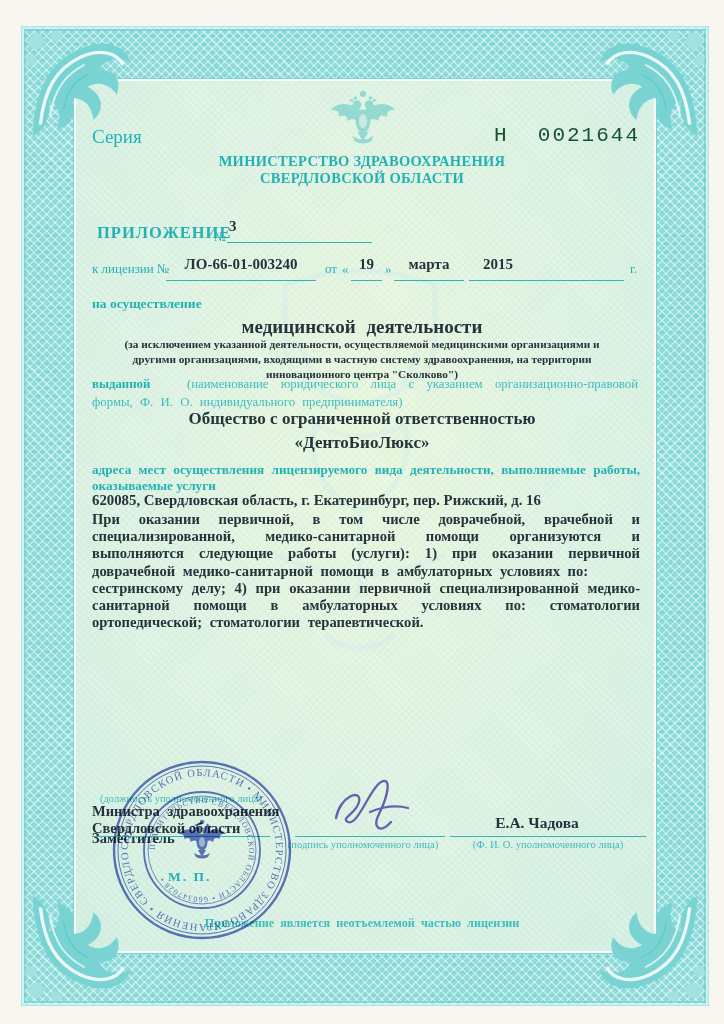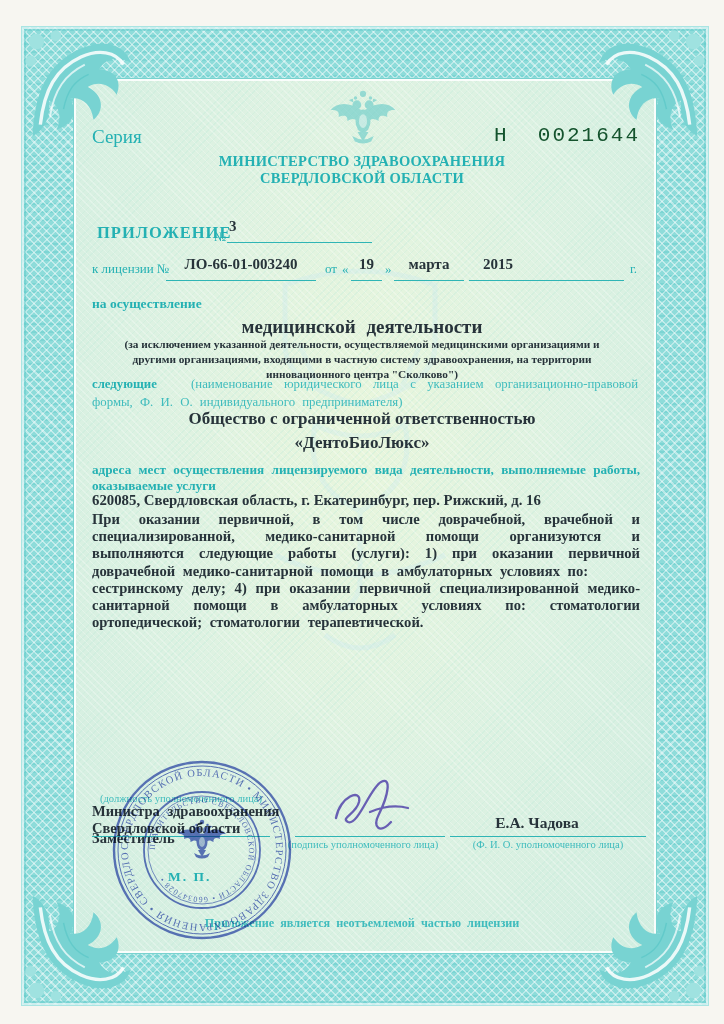--- a/index.html
+++ b/index.html
@@ -145,21 +145,21 @@
   </div>
   <div class="abs field" style="left:469px;top:256px;width:155px;height:24px;">
     <span class="v" style="font-size:15px;padding-left:14px;">2015</span>
   </div>
   <div class="abs teal" style="left:630px;top:261px;font-size:13px;">г.</div>
 
   <div class="abs teal b" style="left:92px;top:296px;font-size:13.5px;">на осуществление</div>
   <div class="abs dark b center" style="left:74px;width:576px;top:316px;font-size:19px;word-spacing:6px;">медицинской деятельности</div>
   <div class="abs dark b center" style="left:106px;width:512px;top:337px;font-size:11.3px;line-height:1.33;">(за исключением указанной деятельности, осуществляемой медицинскими организациями и другими организациями, входящими в частную систему здравоохранения, на территории инновационного центра "Сколково")</div>
 
-  <p class="abs just" style="left:92px;width:546px;top:376px;margin:0;font-size:12.8px;line-height:1.4;word-spacing:4px;"><span class="teal b">следующие</span>&nbsp;&nbsp;&nbsp;<span class="teal-lt">(наименование юридического лица с указанием организационно-правовой формы, Ф. И. О. индивидуального предпринимателя)</span></p>
+  <p class="abs just" style="left:92px;width:546px;top:376px;margin:0;font-size:12.8px;line-height:1.4;word-spacing:4px;"><span class="teal b">выданной</span>&nbsp;&nbsp;&nbsp;<span class="teal-lt">(наименование юридического лица с указанием организационно-правовой формы, Ф. И. О. индивидуального предпринимателя)</span></p>
   <div class="abs dark b center" style="left:74px;width:576px;top:409px;font-size:17px;">Общество с ограниченной ответственностью</div>
   <div class="abs dark b center" style="left:74px;width:576px;top:433px;font-size:17px;">«ДентоБиоЛюкс»</div>
 
   <div class="abs teal b" style="left:92px;width:548px;top:462px;font-size:13.2px;text-align:justify;text-align-last:justify;">адреса мест осуществления лицензируемого вида деятельности, выполняемые работы,</div>
   <div class="abs teal b" style="left:92px;width:548px;top:478px;font-size:13.2px;">оказываемые услуги</div>
   <div class="abs dark b" style="left:92px;top:492px;font-size:14.8px;">620085, Свердловская область, г. Екатеринбург, пер. Рижский, д. 16</div>
   <div class="abs" style="left:92px;width:548px;top:511px;">
     <p class="dark b just" style="margin:0;font-size:14.6px;line-height:1.18;word-spacing:4px;text-align-last:left;">При оказании первичной, в том числе доврачебной, врачебной и специализированной, медико-санитарной помощи организуются и выполняются следующие работы (услуги): 1) при оказании первичной доврачебной медико-санитарной помощи в амбулаторных условиях по:</p>
     <p class="dark b just" style="margin:0;font-size:14.6px;line-height:1.18;word-spacing:4px;text-align-last:left;">сестринскому делу; 4) при оказании первичной специализированной медико-санитарной помощи в амбулаторных условиях по: стоматологии ортопедической; стоматологии терапевтической.</p>
   </div>

